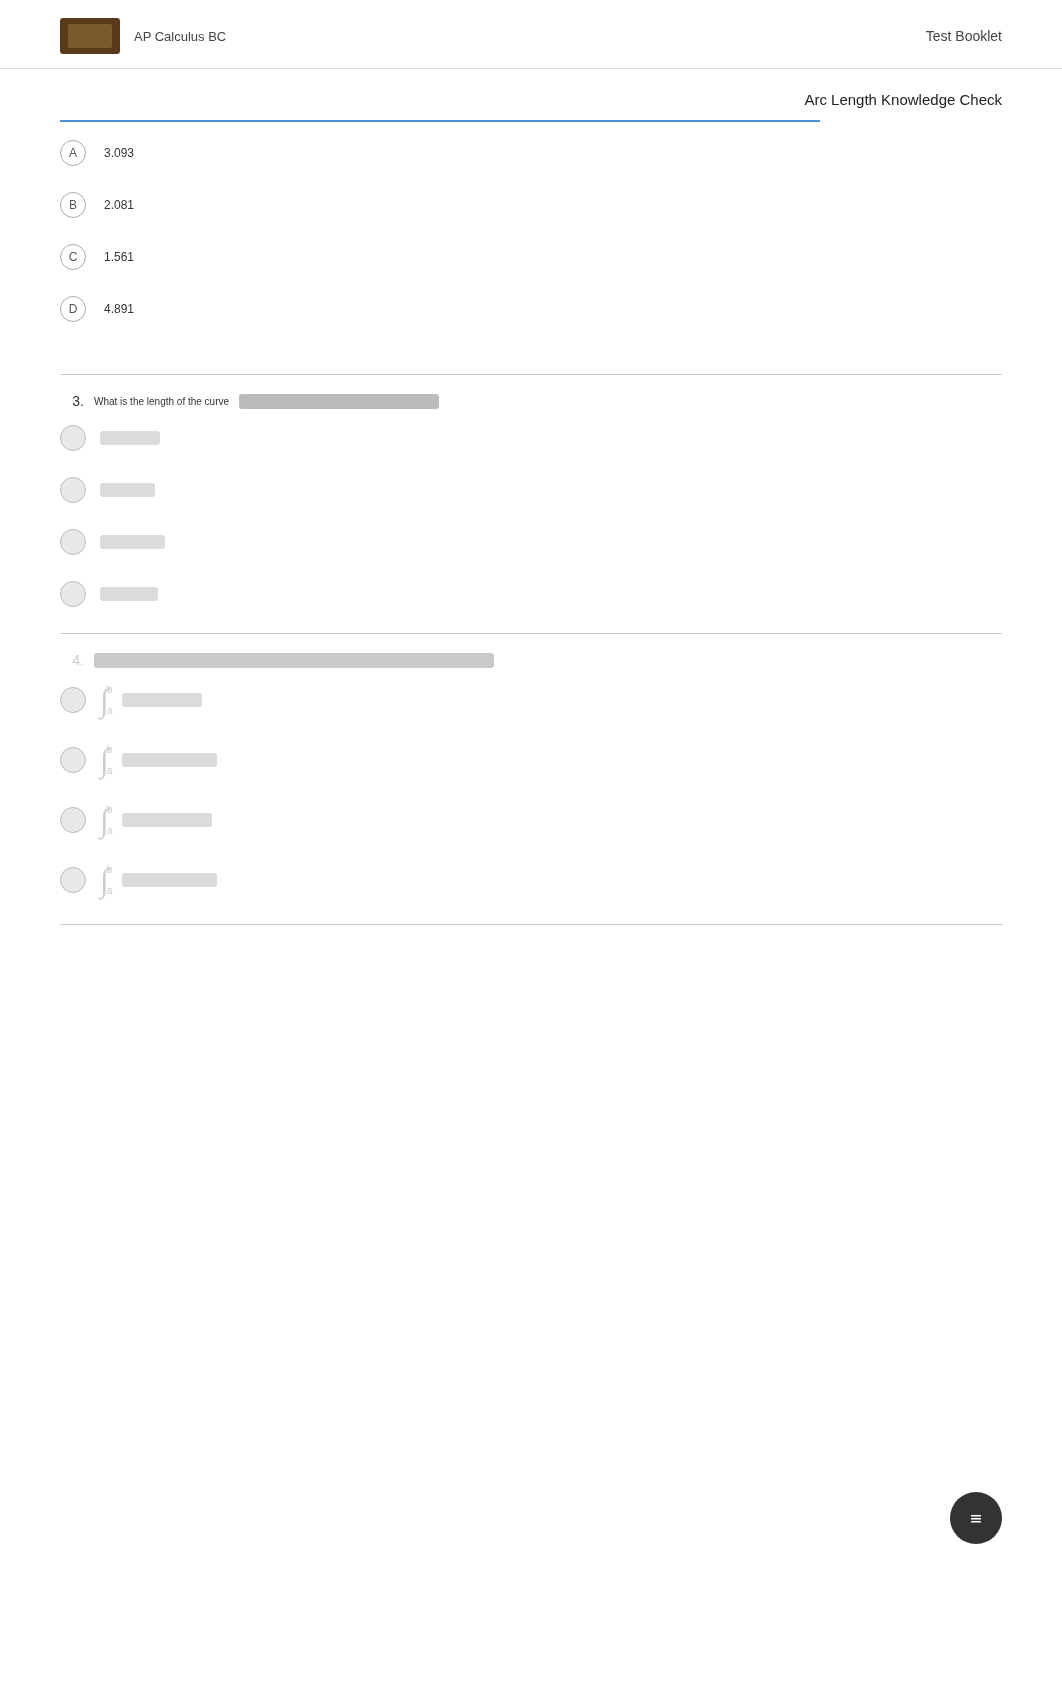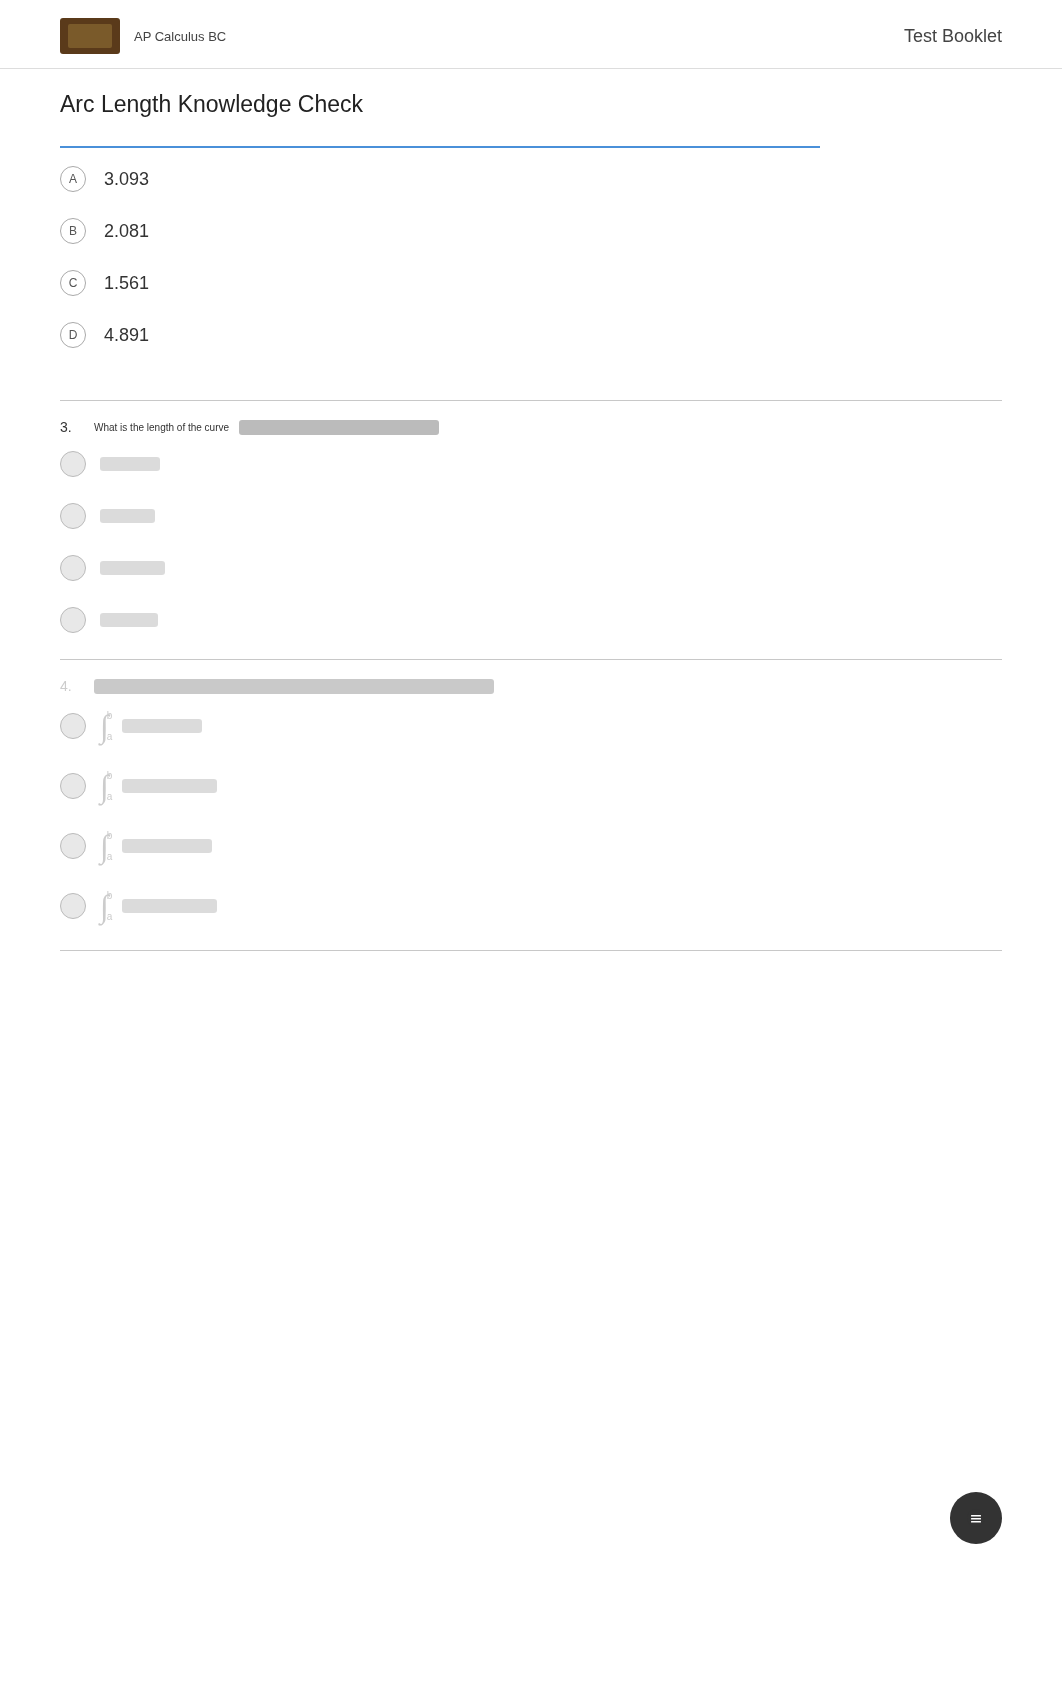--- a/index.html
+++ b/index.html
@@ -16,20 +16,21 @@
       position: relative;
       color: #222;
     }
 
     .page {
       width: 100%;
       min-height: 1684px;
       background: #fff;
       padding: 0;
       position: relative;
+      text-align: right;
     }
 
     
     .header {
       display: flex;
       align-items: center;
       justify-content: space-between;
       padding: 18px 60px 14px 60px;
       border-bottom: 1px solid #ddd;
     }
@@ -56,34 +57,34 @@
       background: #7a5a2a;
       border-radius: 2px;
     }
 
     .header-course {
       font-size: 13px;
       color: #444;
     }
 
     .header-type {
-      font-size: 18px;
+      font-size: 14px;
       color: #444;
     }
 
     
     .title-section {
       padding: 22px 60px 10px 60px;
     }
 
     .page-title {
-      font-size: 23px;
+      font-size: 15px;
       font-weight: normal;
       color: #222;
-      margin-bottom: 28px;
+      margin-bottom: 12px;
     }
 
     .title-divider {
       height: 2px;
       background: #4a90d9;
       width: 760px;
       margin-bottom: 0;
     }
 
     
@@ -105,21 +106,21 @@
       border: 1px solid #aaa;
       display: flex;
       align-items: center;
       justify-content: center;
       font-size: 12px;
       color: #555;
       flex-shrink: 0;
     }
 
     .option-text {
-      font-size: 18px;
+      font-size: 12px;
       color: #333;
     }
 
     .section-divider {
       height: 1px;
       background: #c8c8c8;
       margin: 10px 60px 18px 60px;
     }
 
     

